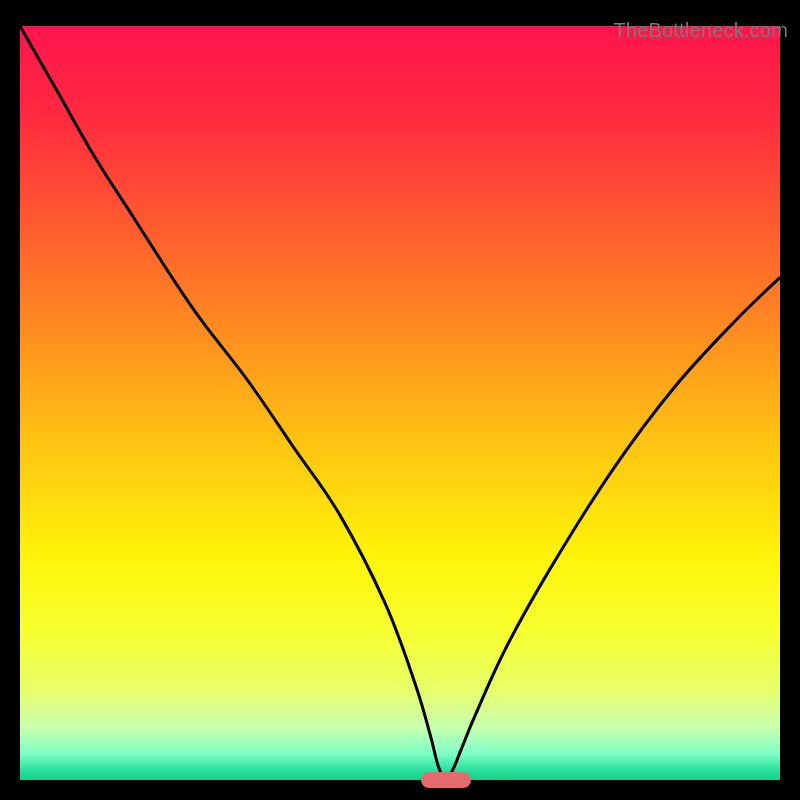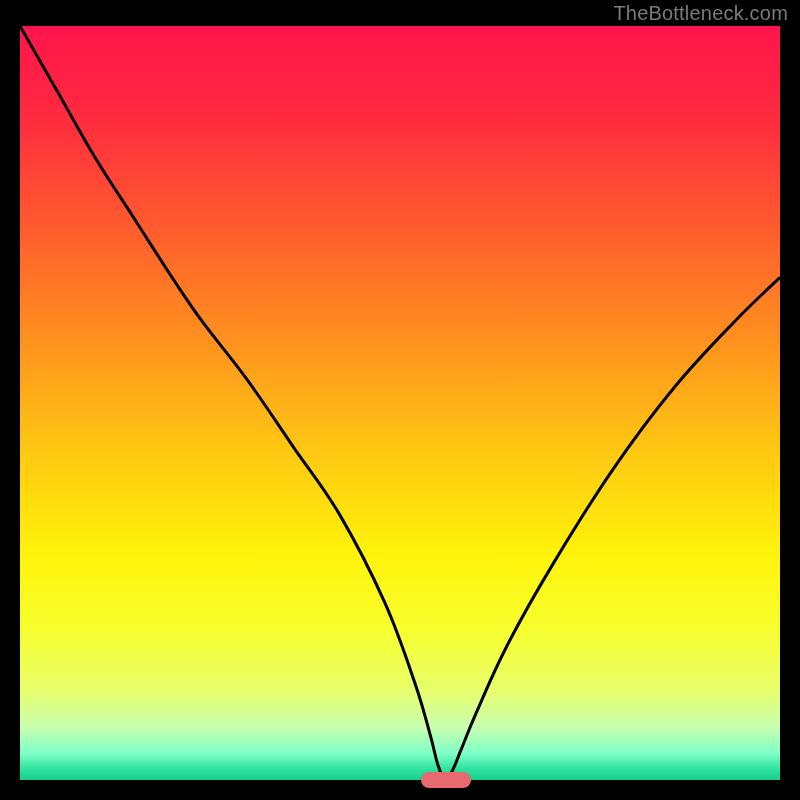--- a/index.html
+++ b/index.html
@@ -12,21 +12,21 @@
     font-family: Arial, Helvetica, sans-serif;
   }
   .outer {
     position: relative;
     width: 800px;
     height: 800px;
     background: #000;
   }
   .watermark {
     position: absolute;
-    top: 2px;
+    top: 19px;
     right: 12px;
     color: #7a7a7a;
     font-size: 20px;
     font-weight: 500;
     letter-spacing: 0.2px;
     z-index: 10;
   }
   .plot {
     position: absolute;
     left: 20px;

